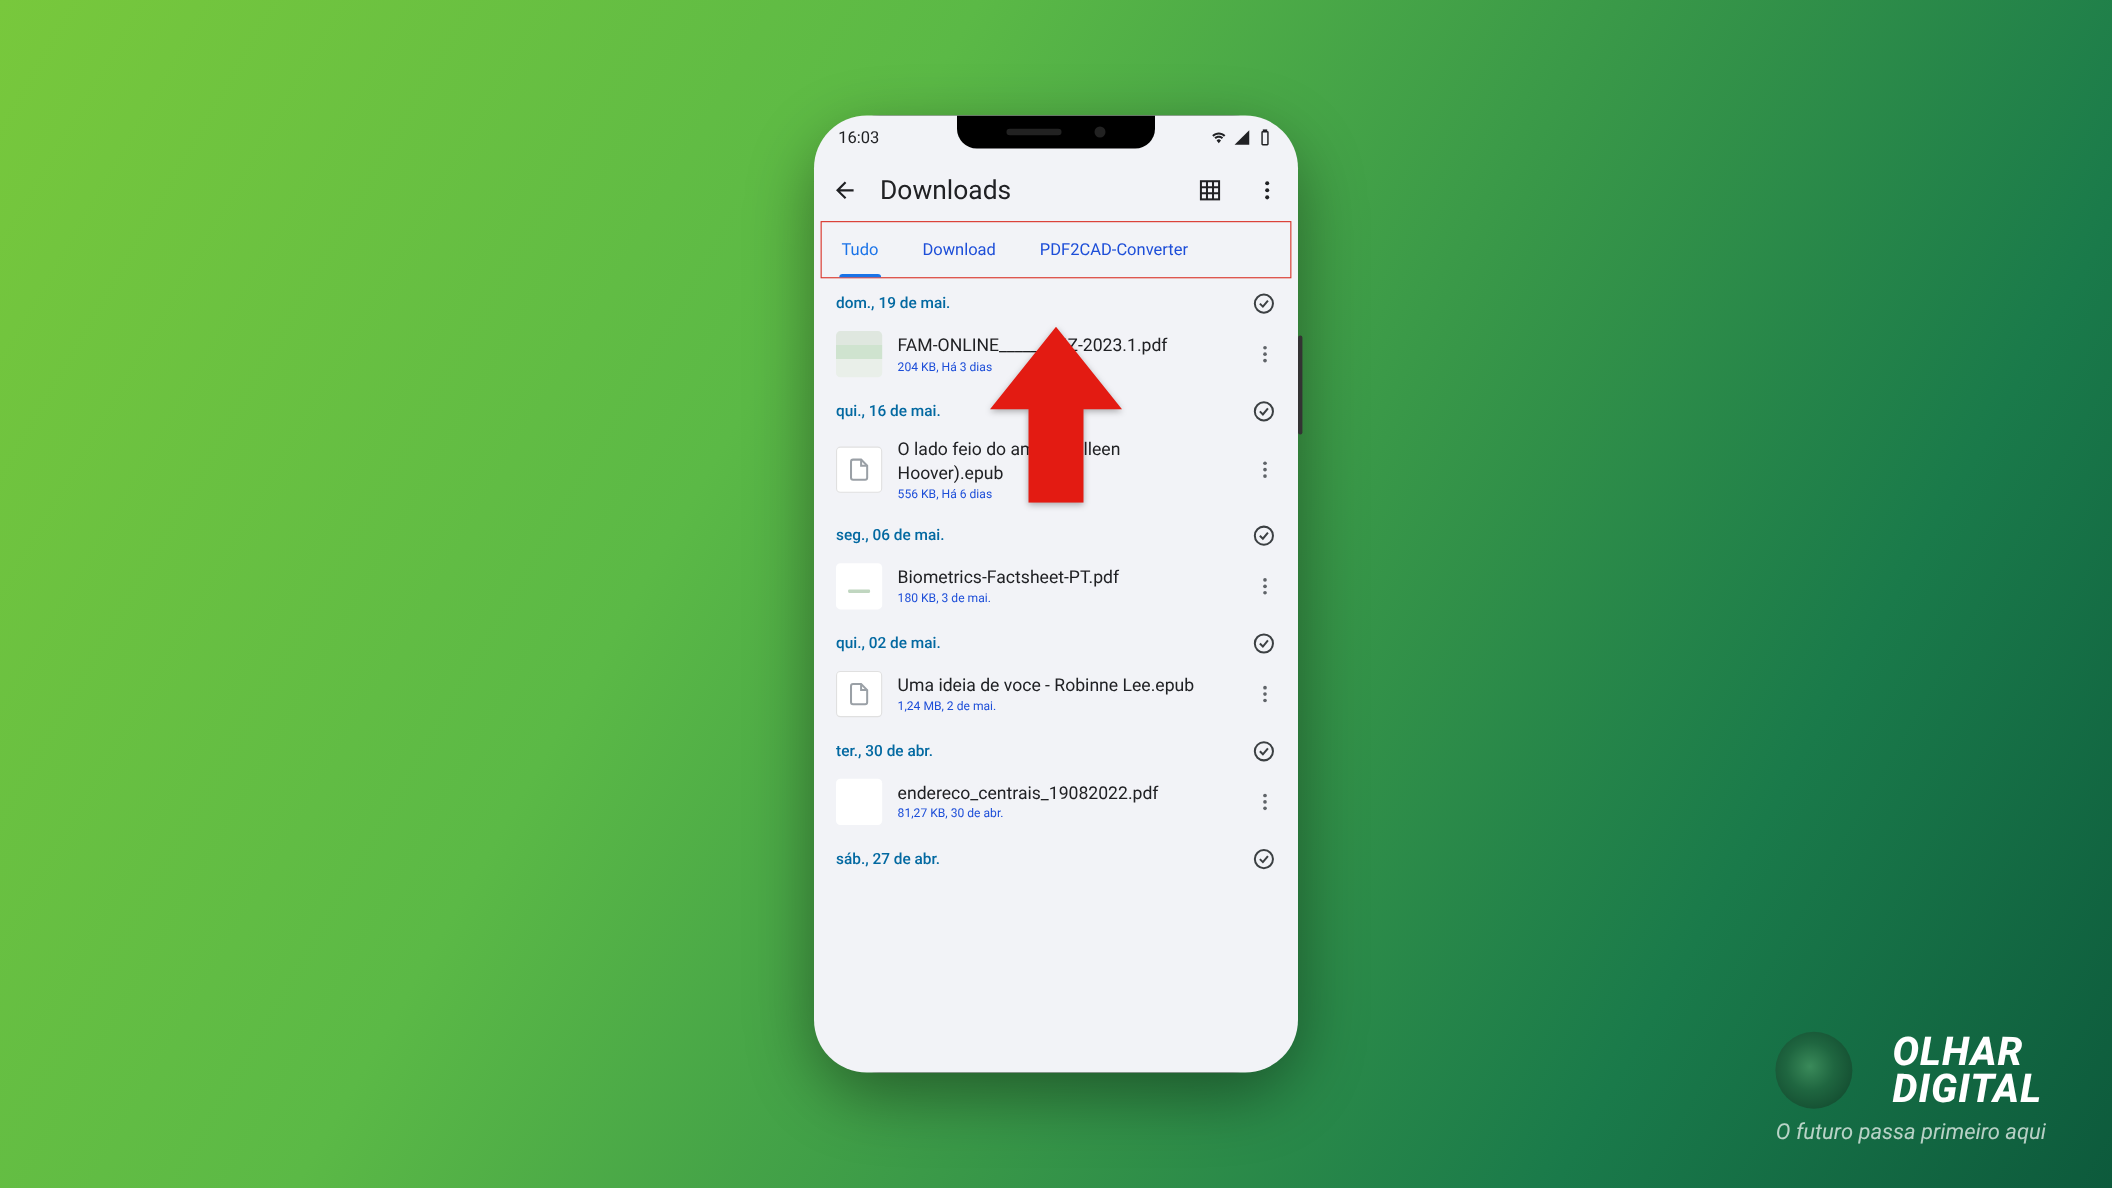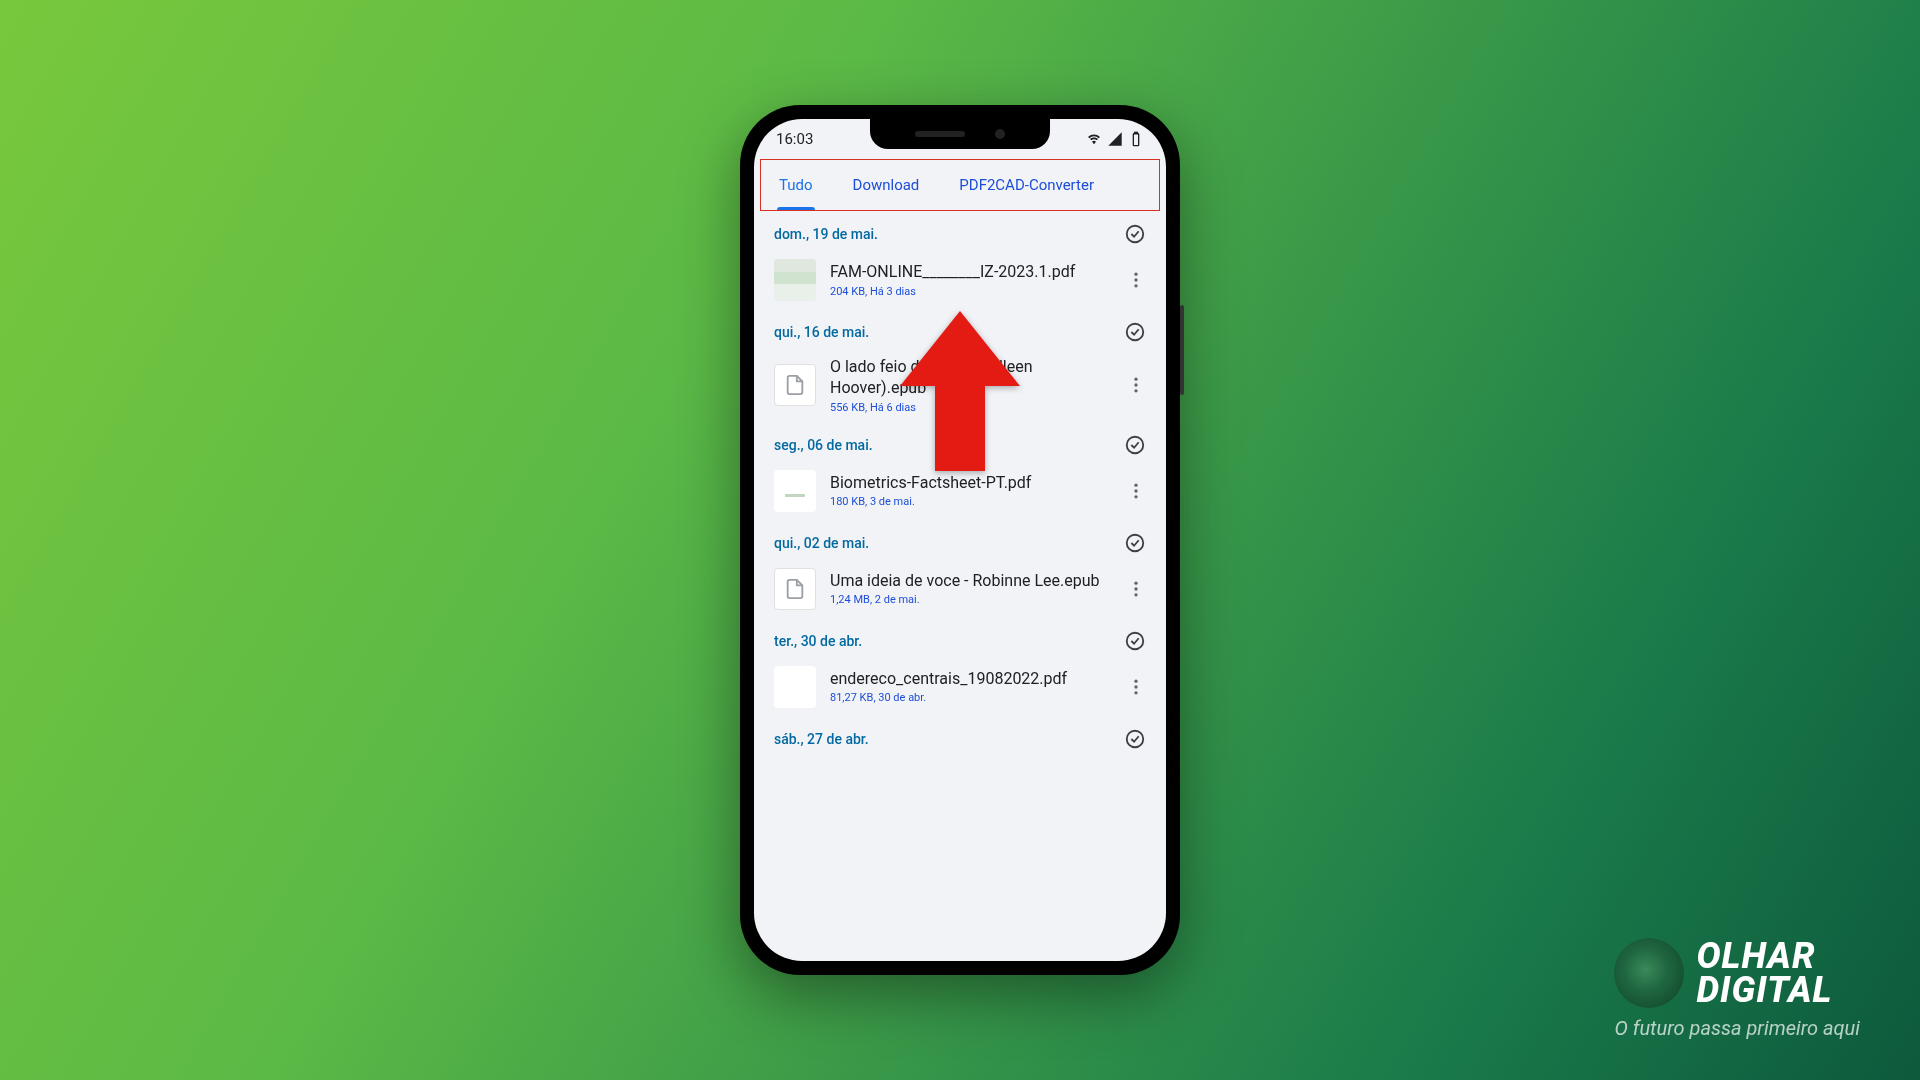--- a/index.html
+++ b/index.html
@@ -7,21 +7,21 @@
   .bg {
     width: 1920px; height: 1080px;
     background: linear-gradient(120deg, #78c83c 0%, #5bb946 35%, #1a7a4a 80%, #0d5a3c 100%);
     position: relative;
     display: flex; align-items: center; justify-content: center;
   }
   .phone {
     width: 440px; height: 870px;
     background: #000;
     border-radius: 60px;
-    padding: 14px;
+    padding: 0;
     position: relative;
     box-shadow: 0 20px 60px rgba(0,0,0,0.4);
   }
   .phone::before {
     content:"";
     position:absolute;
     right:-4px; top:200px; width:4px; height:90px;
     background:#333; border-radius:3px;
   }
   .screen {
@@ -98,21 +98,21 @@
   .logo {
     position:absolute; right:60px; bottom:40px; text-align:left;
     display:flex; flex-direction:column; align-items:flex-start;
   }
   .logo-main { display:flex; align-items:center; gap:12px; }
   .logo-eye {
     width:70px; height:70px; border-radius:50%;
     background:radial-gradient(circle at 45% 45%, #3a8a5a 0%, #1f6640 40%, #0d4028 100%);
     position:relative;
   }
-  .logo-text { color:#fff; line-height:0.95; }
+  .logo-text { color:#fff; line-height:0.95;margin-left:24px; }
   .logo-text .l1 { font-size:36px; font-weight:800; letter-spacing:1px; font-style:italic;}
   .logo-text .l2 { font-size:36px; font-weight:800; letter-spacing:1px; font-style:italic;}
   .logo-tag { color:rgba(255,255,255,0.7); font-size:20px; margin-top:8px; font-style:italic; align-self:flex-end;}
 </style>
 </head>
 <body>
 
 <div class="bg">
   <div class="phone">
     <div class="screen">
@@ -130,20 +130,44 @@
           <svg viewBox="0 0 24 24" fill="#202124">
               <path d="M2 22h20V2L2 22z"></path>
             </svg>
           <svg viewBox="0 0 24 24" fill="none" stroke="#202124" stroke-width="2">
               <rect x="8" y="4" width="8" height="18" rx="1"></rect>
               <rect x="10" y="2" width="4" height="2" fill="#202124"></rect>
             </svg>
         </div>
       </div>
 
+      <div class="appbar">
+        <div class="back">
+          <svg width="24" height="24" viewBox="0 0 24 24" fill="#202124">
+              <path d="M20 11H7.8l5.6-5.6L12 4l-8 8 8 8 1.4-1.4L7.8 13H20v-2z"></path>
+            </svg>
+        </div>
+        <div class="title">Downloads</div>
+        <div class="action">
+          <svg width="22" height="22" viewBox="0 0 24 24" fill="none" stroke="#202124" stroke-width="2">
+              <rect x="3" y="3" width="18" height="18"></rect>
+              <line x1="3" y1="9" x2="21" y2="9"></line>
+              <line x1="3" y1="15" x2="21" y2="15"></line>
+              <line x1="9" y1="3" x2="9" y2="21"></line>
+              <line x1="15" y1="3" x2="15" y2="21"></line>
+            </svg>
+        </div>
+        <div class="action">
+          <svg width="22" height="22" viewBox="0 0 24 24" fill="#202124">
+              <circle cx="12" cy="5" r="2"></circle>
+              <circle cx="12" cy="12" r="2"></circle>
+              <circle cx="12" cy="19" r="2"></circle>
+            </svg>
+        </div>
+      </div>
 
       <div class="tabs-wrap">
         <div class="tabs">
           <div class="tab active">
               <span>Tudo</span>
             </div>
           <div class="tab">
               <span>Download</span>
             </div>
           <div class="tab">

